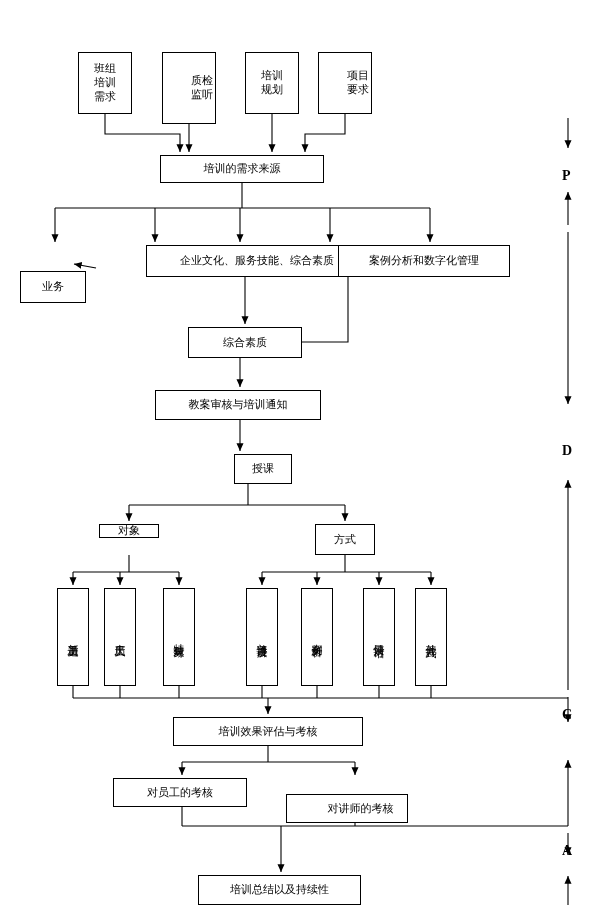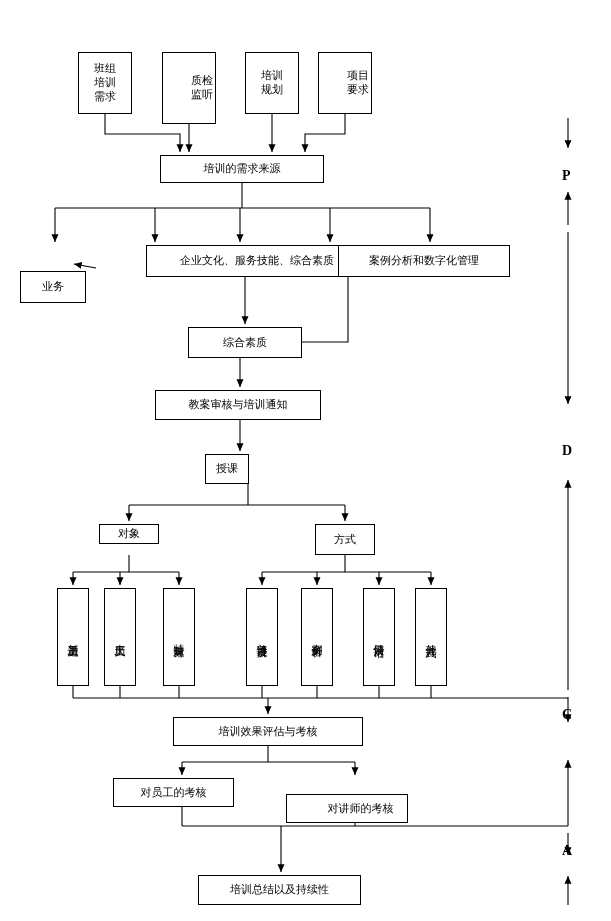--- a/index.html
+++ b/index.html
@@ -161,24 +161,24 @@
       </div>
       <div class="box" style="left: 338px; top: 245px; width: 172px; height: 32px;">
         <span>案例分析和数字化管理</span>
       </div>
       <div class="box" style="left: 188px; top: 327px; width: 114px; height: 31px;">
         <span>综合素质</span>
       </div>
       <div class="box" style="left: 155px; top: 390px; width: 166px; height: 30px;">
         <span>教案审核与培训通知</span>
       </div>
-      <div class="box" style="left: 205px; top: 454px; width: 44px; height: 30px;">
+      <div class="box" style="left: 234px; top: 454px; width: 58px; height: 30px;">
         <span>授课</span>
       </div>
-      <div class="box" style="left: 99px; top: 524px; width: 60px; height: 20px; text-align: center;">
+      <div class="box" style="left: 99px; top: 524px; width: 60px; height: 14px; text-align: center;">
         <span>对象</span>
       </div>
       <div class="box" style="left: 315px; top: 524px; width: 60px; height: 31px;">
         <span>方式</span>
       </div>
       <div class="box" style="left: 57px; top: 588px; width: 32px; height: 98px;">
         <span class="vtext">新进员工</span>
       </div>
       <div class="box" style="left: 104px; top: 588px; width: 32px; height: 98px;">
         <span class="vtext">广大员工</span>
@@ -194,21 +194,21 @@
       </div>
       <div class="box" style="left: 363px; top: 588px; width: 32px; height: 98px;">
         <span class="vtext">情景对话</span>
       </div>
       <div class="box" style="left: 415px; top: 588px; width: 32px; height: 98px;">
         <span class="vtext">其他方式</span>
       </div>
       <div class="box" style="left: 173px; top: 717px; width: 190px; height: 29px;">
         <span>培训效果评估与考核</span>
       </div>
-      <div class="box" style="left: 113px; top: 778px; width: 121px; height: 29px;">
+      <div class="box" style="left: 113px; top: 778px; width: 134px; height: 29px;">
         <span>对员工的考核</span>
       </div>
       <div class="box" style="left: 286px; top: 794px; width: 122px; height: 29px; padding-left: 29px;">
         <span>对讲师的考核</span>
       </div>
       <div class="box" style="left: 198px; top: 875px; width: 163px; height: 30px;">
         <span>培训总结以及持续性</span>
       </div>
     </div>
 

